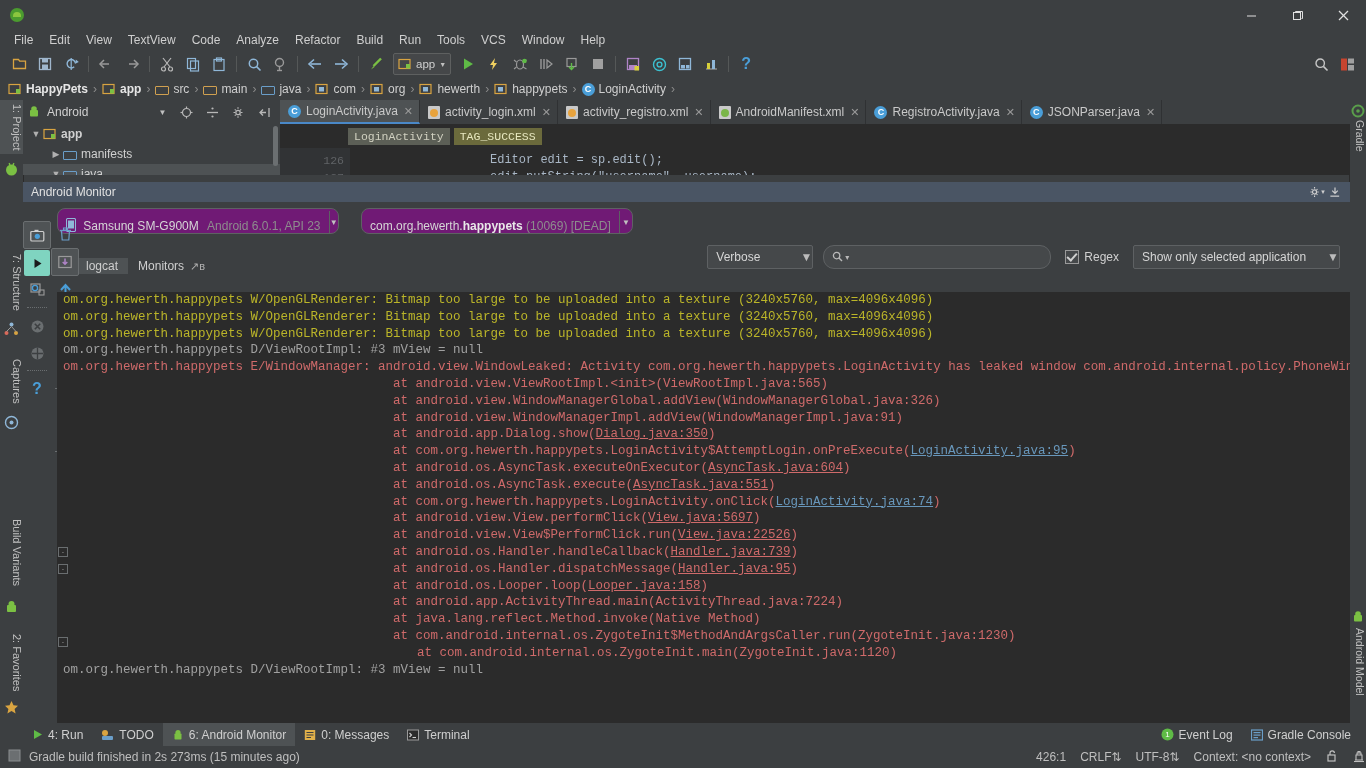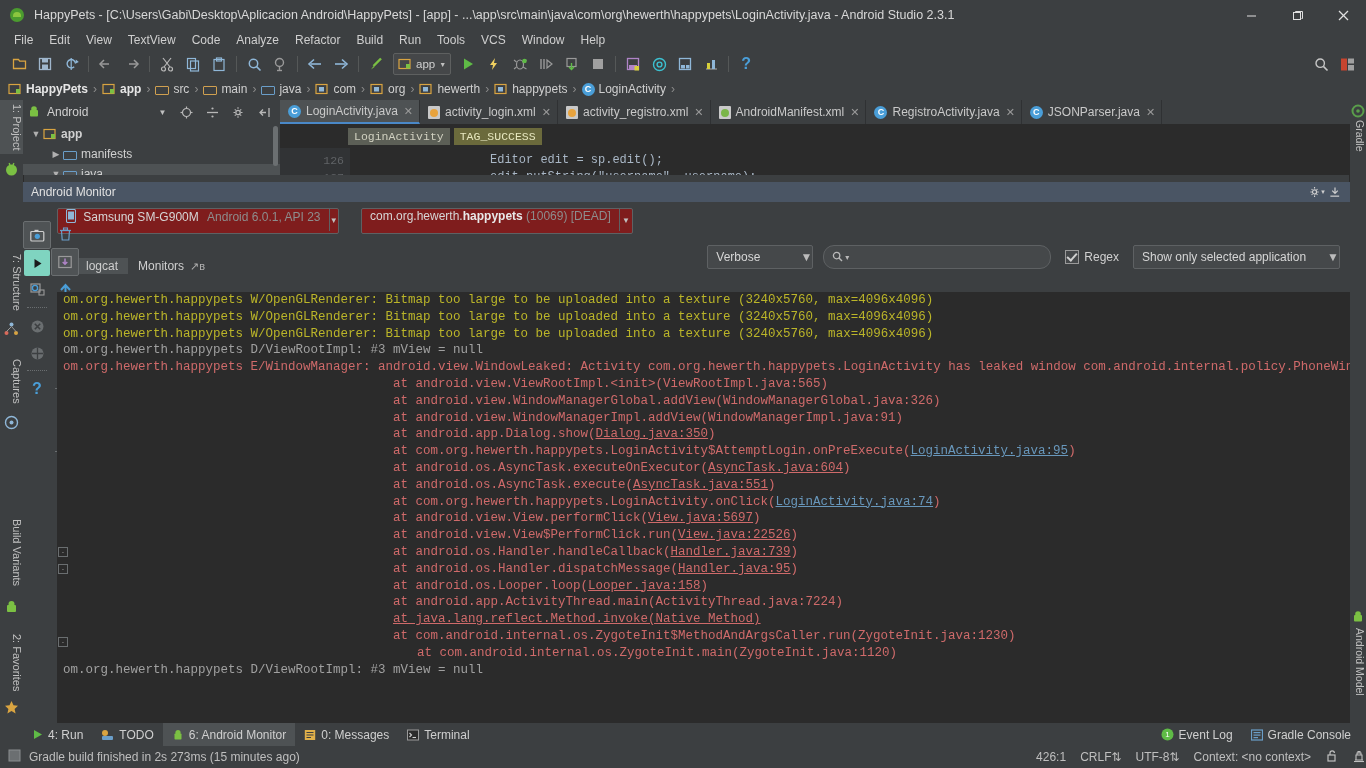--- a/index.html
+++ b/index.html
@@ -85,21 +85,21 @@
   .c-kw{color:#a9b7c6;}
 
   
   .monitor{position:absolute;left:23px;top:82px;width:1327px;height:591px;background:#3c3f41;}
   .mon-title{height:20px;background:#4a5564;display:flex;align-items:center;padding-left:8px;position:relative;}
   .mon-title .ttl{font-size:12px;color:#e0e0e0;}
   .mon-title .acts{position:absolute;right:6px;top:0;height:20px;display:flex;align-items:center;}
   .mon-title .acts .mi{width:18px;height:20px;display:flex;align-items:center;justify-content:center;}
 
   .devbar{height:38px;display:flex;align-items:center;padding-left:34px;background:#3c3f41;}
-  .combo{height:24px;border:1px solid #5e6163;background:#7f1d1d;display:flex;align-items:flex-start;border-radius:2px;}
+  .combo{height:24px;border:1px solid #5e6163;background:#701a75;display:flex;align-items:flex-end;border-radius:8px;}
   .combo .cval{padding:0 8px;font-size:12px;color:#d6d6d6;white-space:nowrap;}
   .combo .carrow{width:20px;height:22px;border-left:1px solid #5e6163;display:flex;align-items:center;justify-content:center;color:#c0c0c0;font-size:8px;}
   .dim{color:#8d8d8d;}
   .bold{font-weight:bold;color:#e8e8e8;}
 
   .logbar{height:34px;position:relative;background:#3c3f41;}
   .logtabs{position:absolute;left:34px;top:0;height:34px;display:flex;align-items:flex-end;}
   .ltab{display:flex;align-items:center;height:16px;padding:0 10px;font-size:12px;color:#cfcfcf;}
   .ltab.active{background:#4e5254;}
   .logfilters{position:absolute;right:10px;top:5px;display:flex;align-items:center;}
@@ -159,21 +159,20 @@
 </style>
 </head>
 <body>
 
 <div class="app">
 
   <div class="titlebar">
     <div class="title-ico">
         <div class="droid"></div>
       </div>
-    <div class="title-text">HappyPets - [C:\Users\Gabi\Desktop\Aplicacion Android\HappyPets] - [app] - ...\app\src\main\java\com\org\hewerth\happypets\LoginActivity.java - Android Studio 2.3.1</div>
     <div class="winbtns">
       <div class="winbtn">
         <svg width="11" height="11" viewBox="0 0 11 11">
             <line x1="1" y1="6" x2="10" y2="6" stroke="#e0e0e0" stroke-width="1"></line>
           </svg>
       </div>
       <div class="winbtn">
         <svg width="11" height="11" viewBox="0 0 11 11">
             <rect x="1.5" y="2.5" width="7" height="7" fill="none" stroke="#e0e0e0" stroke-width="1"></rect>
             <path d="M3.5 2.5 V1.5 H10.5 V8.5 H9.5" fill="none" stroke="#e0e0e0" stroke-width="1"></path>
@@ -842,21 +841,21 @@
             <div class="logline lv-e" style="padding-left: 336px;"><span>at com.org.hewerth.happypets.LoginActivity$AttemptLogin.onPreExecute(</span><span class="lnk">LoginActivity.java:95</span><span>)</span></div>
             <div class="logline lv-e" style="padding-left: 336px;"><span>at android.os.AsyncTask.executeOnExecutor(</span><span class="lnk2">AsyncTask.java:604</span><span>)</span></div>
             <div class="logline lv-e" style="padding-left: 336px;"><span>at android.os.AsyncTask.execute(</span><span class="lnk2">AsyncTask.java:551</span><span>)</span></div>
             <div class="logline lv-e" style="padding-left: 336px;"><span>at com.org.hewerth.happypets.LoginActivity.onClick(</span><span class="lnk">LoginActivity.java:74</span><span>)</span></div>
             <div class="logline lv-e" style="padding-left: 336px;"><span>at android.view.View.performClick(</span><span class="lnk2">View.java:5697</span><span>)</span></div>
             <div class="logline lv-e" style="padding-left: 336px;"><span>at android.view.View$PerformClick.run(</span><span class="lnk2">View.java:22526</span><span>)</span></div>
             <div class="logline lv-e" style="padding-left: 336px;"><span>at android.os.Handler.handleCallback(</span><span class="lnk2">Handler.java:739</span><span>)</span></div>
             <div class="logline lv-e" style="padding-left: 336px;"><span>at android.os.Handler.dispatchMessage(</span><span class="lnk2">Handler.java:95</span><span>)</span></div>
             <div class="logline lv-e" style="padding-left: 336px;"><span>at android.os.Looper.loop(</span><span class="lnk2">Looper.java:158</span><span>)</span></div>
             <div class="logline lv-e" style="padding-left: 336px;"><span>at android.app.ActivityThread.main(ActivityThread.java:7224)</span></div>
-            <div class="logline lv-e" style="padding-left: 336px; text-decoration: underline;"><span>at java.lang.reflect.Method.invoke(Native Method)</span></div>
+            <div class="logline lv-e" style="padding-left: 336px;"><span>at java.lang.reflect.Method.invoke(Native Method)</span></div>
             <div class="logline lv-e" style="padding-left: 336px;"><span>at com.android.internal.os.ZygoteInit$MethodAndArgsCaller.run(ZygoteInit.java:1230)</span></div>
             <div class="logline lv-e" style="padding-left: 336px; margin-left: 24px;"><span>at com.android.internal.os.ZygoteInit.main(ZygoteInit.java:1120)</span></div>
             <div class="logline lv-d"><span>om.org.hewerth.happypets D/ViewRootImpl: #3 mView = null</span></div>
           </div>
         <div class="foldmark" style="top:255px;">-</div>
         <div class="foldmark" style="top:272px;">-</div>
         <div class="foldmark" style="top:345px;">-</div>
       </div>
       <div class="hscroll">
         <div class="hthumb"></div>

